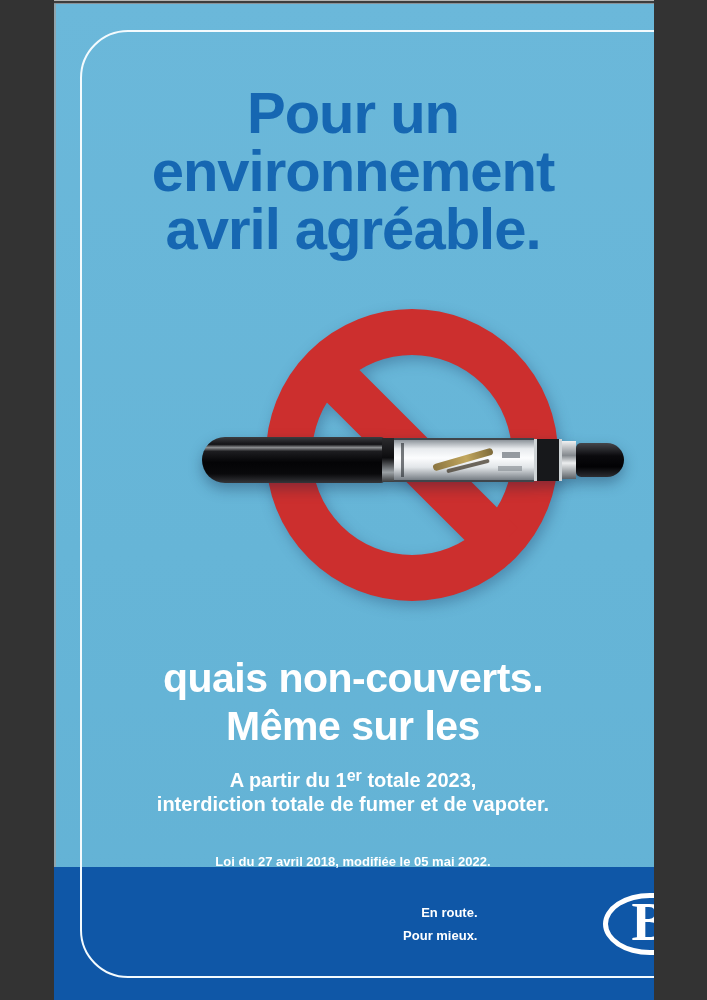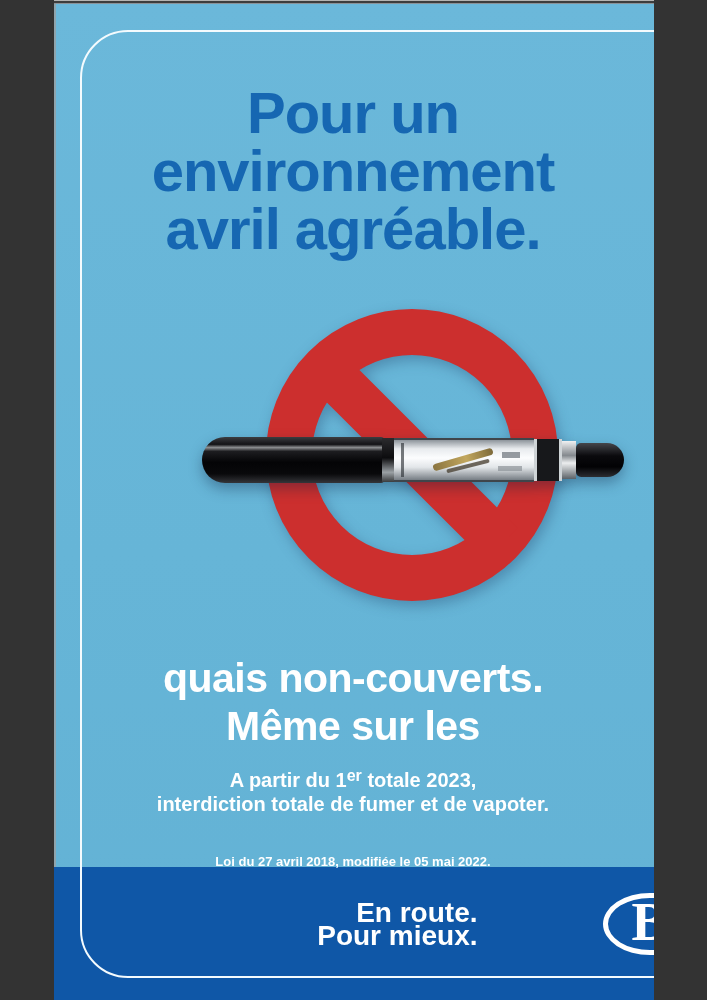--- a/index.html
+++ b/index.html
@@ -109,21 +109,21 @@
   .announcement sup{ font-size:16px; vertical-align:6px; }
   .law-note{
     position:absolute; left:26px; right:27px; top:820px; z-index:5;
     text-align:center; color:#ffffff;
     font-size:13px; line-height:15px; font-weight:700;margin-top:34px;
   }
   
   .tagline{
     position:absolute; right:176px; top:901px; z-index:6;
     text-align:right; color:#ffffff;
-    font-size:28px; line-height:23px; font-weight:700;
+    font-size:13px; line-height:23px; font-weight:700;
   }
   .logo{
     position:absolute; left:549px; top:893px; width:94px; height:62px; z-index:6;
     border:5px solid #ffffff; border-radius:50%;
     display:flex; align-items:center; justify-content:center;
   }
   .logo-letter{
     font-family:"Liberation Serif", serif; font-weight:700;
     color:#ffffff; font-size:54px; line-height:52px; transform:translateY(-2px);
   }

